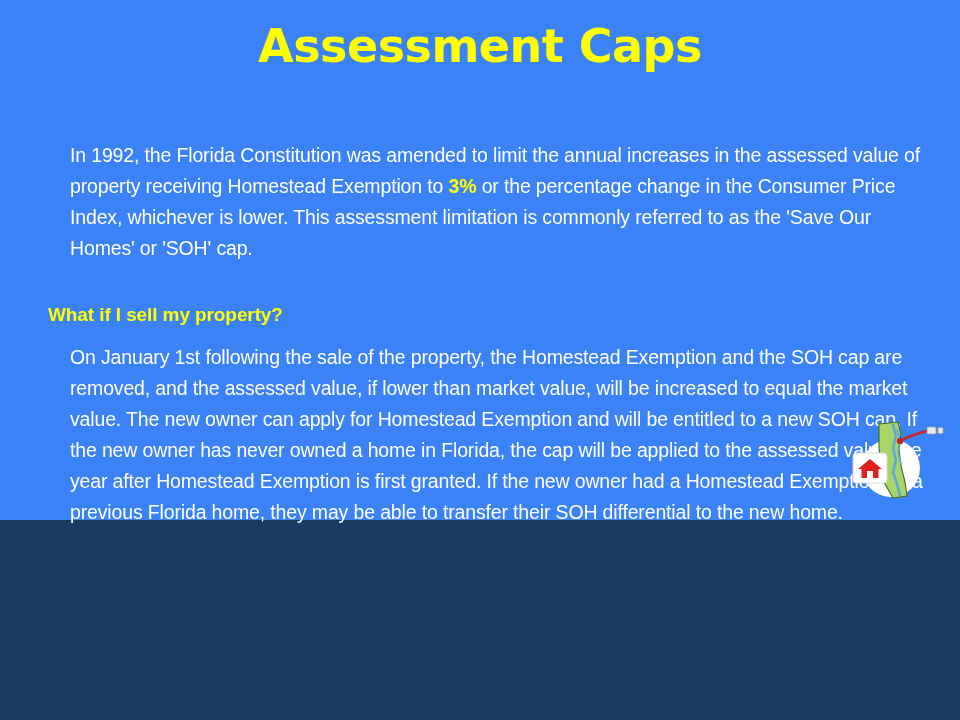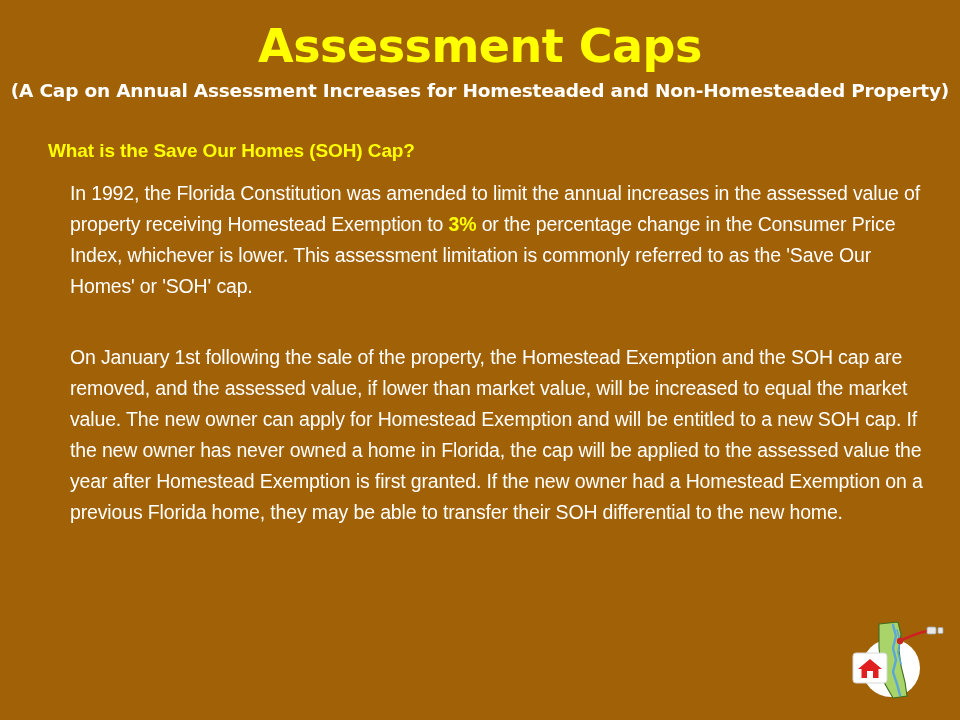--- a/index.html
+++ b/index.html
@@ -11,23 +11,23 @@
 
   body {
     background: #1b3a5f;
     font-family: "Liberation Sans", sans-serif;
     overflow: hidden;
     position: relative;
   }
 
   .slide {
     width: 960px;
-    height: 720px;
+    height: 520px;
     position: relative;
-    background: #a16207;
+    background: #3b82f6;
   }
 
   
   .title-block {
     padding-top: 22px;
     text-align: center;
   }
 
   .slide-title {
     color: #ffff00;
@@ -96,35 +96,34 @@
     height: 88px;
   }
 </style>
 </head>
 <body>
 
 <div class="slide">
 
   <div class="title-block">
     <div class="slide-title">Assessment Caps</div>
-    <div class="slide-subtitle">(A Cap on Annual Assessment Increases for Homesteaded and Non-Homesteaded Property)</div>
   </div>
 
   <div class="content">
 
     <div class="section">
-      <div class="section-heading">What is the Save Our Homes (SOH) Cap?</div>
       <div class="section-body">
         <span>In 1992, the Florida Constitution was amended to limit the annual increases in the assessed value of property receiving Homestead Exemption to </span><span class="hl">3%</span><span> or the percentage change in the Consumer Price Index, whichever is lower. This assessment limitation is commonly referred to as the 'Save Our Homes' or 'SOH' cap.</span>
       </div>
     </div>
 
     <div class="gap"></div>
 
     <div class="section">
+      <div class="section-heading">What if I sell my property?</div>
       <div class="section-body">On January 1st following the sale of the property, the Homestead Exemption and the SOH cap are removed, and the assessed value, if lower than market value, will be increased to equal the market value. The new owner can apply for Homestead Exemption and will be entitled to a new SOH cap. If the new owner has never owned a home in Florida, the cap will be applied to the assessed value the year after Homestead Exemption is first granted. If the new owner had a Homestead Exemption on a previous Florida home, they may be able to transfer their SOH differential to the new home.</div>
     </div>
 
   </div>
 
   <div class="logo">
     <svg viewBox="0 0 105 88" width="105" height="88">
 
       <circle cx="48" cy="50" r="29" fill="#ffffff"></circle>
 

